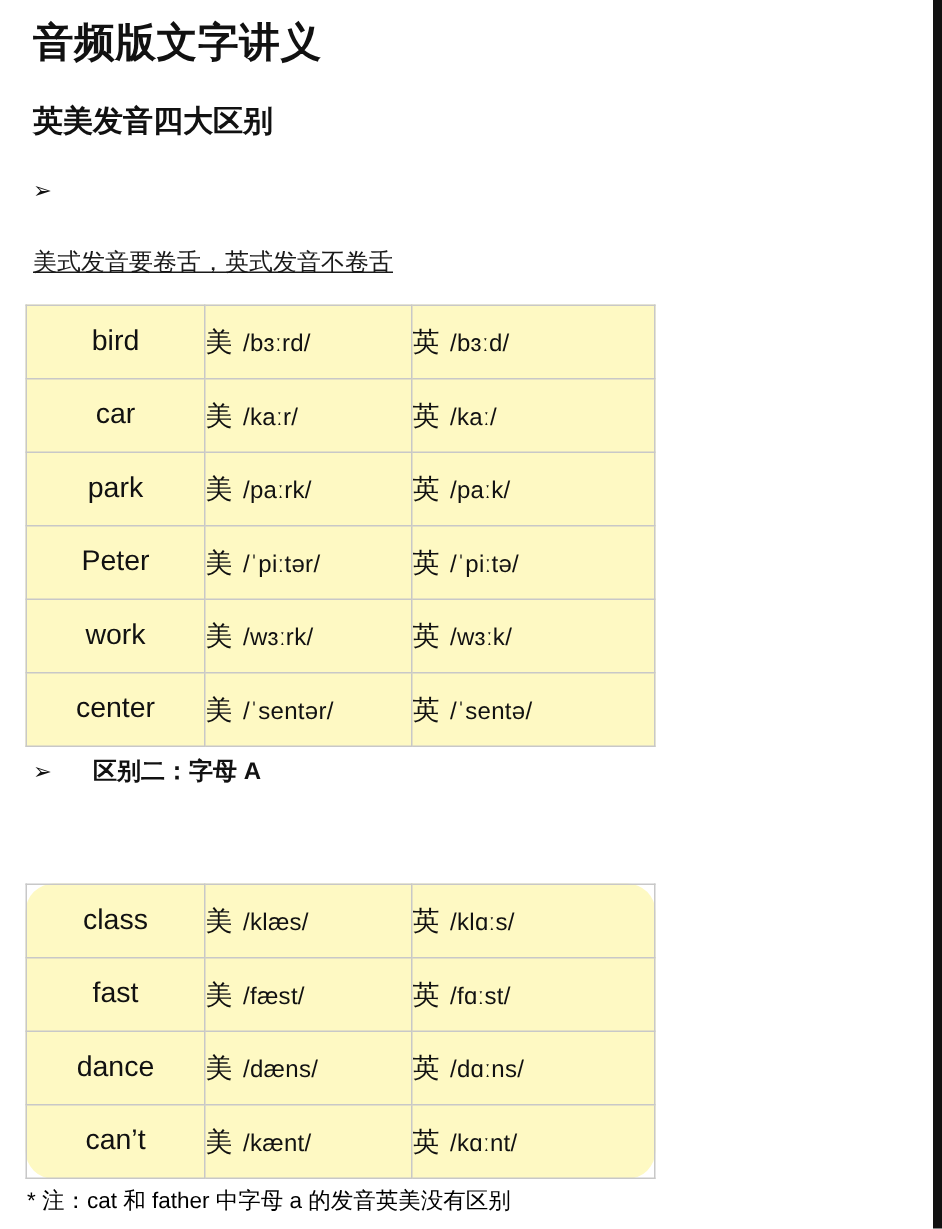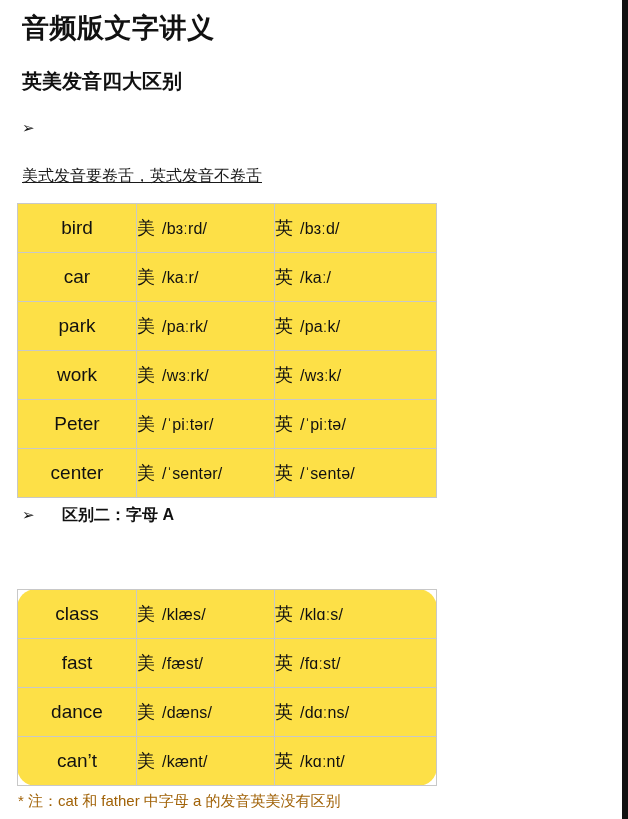--- a/index.html
+++ b/index.html
@@ -87,31 +87,31 @@
     color: #1a1a1a;
     white-space: nowrap;
   }
 
   .note-line {
     position: absolute;
     left: 18px;
     font-size: 15px;
     font-weight: 400;
     line-height: 22px;
-    color: #a16207;
+    color: #000000;
     white-space: nowrap;
   }
 
   table.word-table {
     position: absolute;
     left: 17px;
     width: 416px;
     border-collapse: collapse;
     table-layout: fixed;
-    background: #fde047;
+    background: #fef9c3;
   }
   table.word-table td {
     border: 1px solid #c8c8c8;
     height: 48px;
     padding: 0;
     vertical-align: middle;
   }
   td.col-word {
     width: 118px;
     text-align: center;
@@ -176,35 +176,35 @@
       <tr>
         <td class="col-word">park</td>
         <td class="col-us">
           <span class="lang-tag">美</span><span class="ipa">/paːrk/</span>
         </td>
         <td class="col-uk">
           <span class="lang-tag">英</span><span class="ipa">/paːk/</span>
         </td>
       </tr>
       <tr>
+        <td class="col-word">Peter</td>
+        <td class="col-us">
+          <span class="lang-tag">美</span><span class="ipa">/ˈpiːtər/</span>
+        </td>
+        <td class="col-uk">
+          <span class="lang-tag">英</span><span class="ipa">/ˈpiːtə/</span>
+        </td>
+      </tr>
+      <tr>
         <td class="col-word">work</td>
         <td class="col-us">
           <span class="lang-tag">美</span><span class="ipa">/wɜːrk/</span>
         </td>
         <td class="col-uk">
           <span class="lang-tag">英</span><span class="ipa">/wɜːk/</span>
-        </td>
-      </tr>
-      <tr>
-        <td class="col-word">Peter</td>
-        <td class="col-us">
-          <span class="lang-tag">美</span><span class="ipa">/ˈpiːtər/</span>
-        </td>
-        <td class="col-uk">
-          <span class="lang-tag">英</span><span class="ipa">/ˈpiːtə/</span>
         </td>
       </tr>
       <tr>
         <td class="col-word">center</td>
         <td class="col-us">
           <span class="lang-tag">美</span><span class="ipa">/ˈsentər/</span>
         </td>
         <td class="col-uk">
           <span class="lang-tag">英</span><span class="ipa">/ˈsentə/</span>
         </td>

